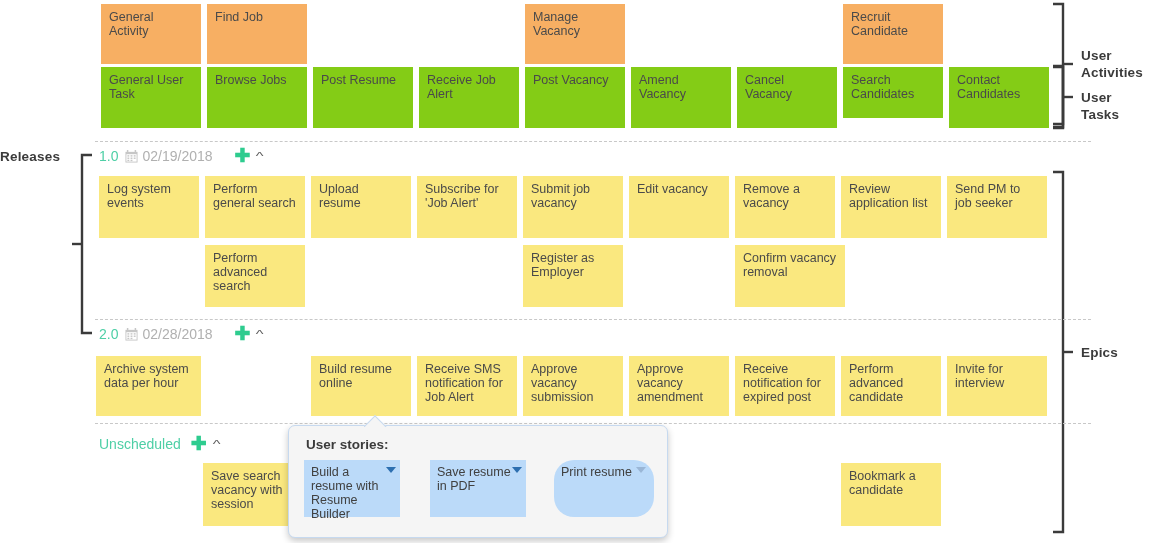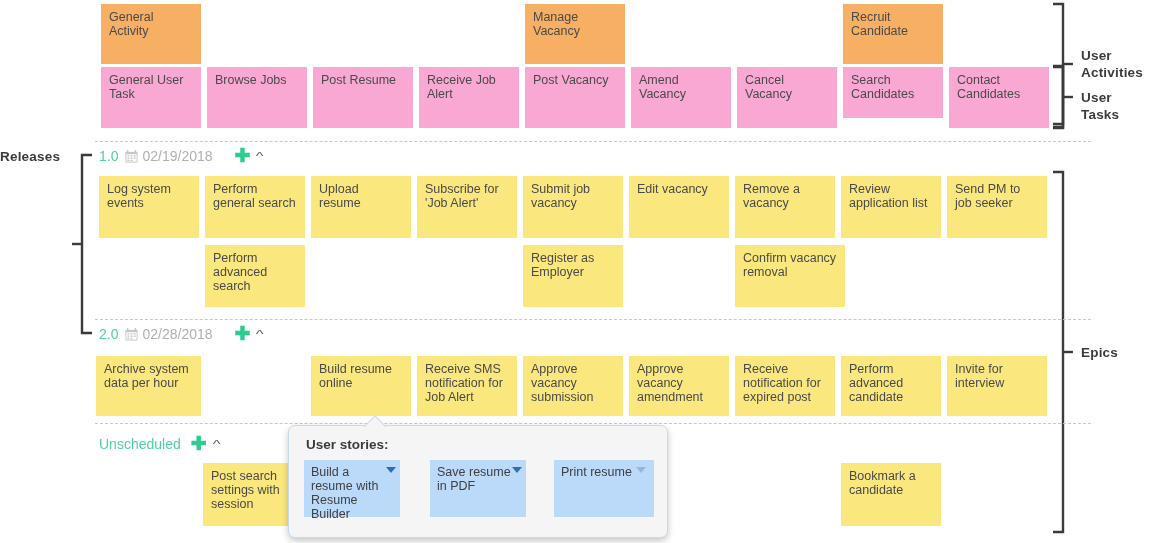--- a/index.html
+++ b/index.html
@@ -11,21 +11,21 @@
   #map{position:absolute;left:0;top:0;width:1149px;height:543px;}
 
   
   .card{
     position:absolute;box-sizing:border-box;
     padding:6px 8px 4px 8px;
     font-size:12.5px;line-height:14px;color:#4a4a4a;
     overflow:hidden;
   }
   .card.activity{background:#f7af63;}
-  .card.task{background:#f9a8d4;}
+  .card.task{background:#84cc16;}
   .card.epic{background:#fae87f;}
 
   
   .dashed{
     position:absolute;left:95px;right:58px;height:0;
     border-top:1px dashed #c8c8c8;
   }
 
   
   .rel-header{
@@ -116,20 +116,21 @@
   </div>
   <div class="brk-label" style="left:1081px;top:89px;">User Tasks</div>
   <div class="brk-label" style="left:1081px;top:344px;">Epics</div>
   <div class="brk-label" style="left:0px;top:148px;">Releases</div>
 
   <div class="dashed" style="top:141px;"></div>
   <div class="dashed" style="top:319px;"></div>
   <div class="dashed" style="top:423px;"></div>
 
   <div class="card activity" style="left:101px;top:4px;width:100px;height:60px;">General Activity</div>
+  <div class="card activity" style="left:207px;top:4px;width:100px;height:60px;">Find Job</div>
   <div class="card activity" style="left:525px;top:4px;width:100px;height:60px;">Manage Vacancy</div>
   <div class="card activity" style="left:843px;top:4px;width:100px;height:60px;">Recruit Candidate</div>
 
   <div class="card task" style="left:101px;top:67px;width:100px;height:61px;">General User Task</div>
   <div class="card task" style="left:207px;top:67px;width:100px;height:61px;">Browse Jobs</div>
   <div class="card task" style="left:419px;top:67px;width:100px;height:61px;">Receive Job Alert</div>
   <div class="card task" style="left:313px;top:67px;width:100px;height:61px;">Post Resume</div>
   <div class="card task" style="left:525px;top:67px;width:100px;height:61px;">Post Vacancy</div>
   <div class="card task" style="left:631px;top:67px;width:100px;height:61px;">Amend Vacancy</div>
   <div class="card task" style="left:737px;top:67px;width:100px;height:61px;">Cancel Vacancy</div>
@@ -208,34 +209,34 @@
   <div class="card epic" style="left:735px;top:356px;width:100px;height:60px;">Receive notification for expired post</div>
   <div class="card epic" style="left:841px;top:356px;width:100px;height:60px;">Perform advanced candidate</div>
   <div class="card epic" style="left:947px;top:356px;width:100px;height:60px;">Invite for interview</div>
 
   <div class="rel-header" style="left:99px;top:434px;">
     <span class="rel-unsched">Unscheduled</span>
     <span class="rel-plus" style="margin-left:10px;">✚</span>
     <span class="rel-chev">^</span>
   </div>
 
-  <div class="card epic" style="left:203px;top:463px;width:90px;height:63px;">Post search settings with session</div>
+  <div class="card epic" style="left:203px;top:463px;width:90px;height:63px;">Save search vacancy with session</div>
   <div class="card epic" style="left:841px;top:463px;width:100px;height:63px;">Bookmark a candidate</div>
 
   <div id="popup">
     <div class="beak"></div>
     <div class="ptitle">User stories:</div>
 
     <div class="story" style="left:15px;width:96px;">
       <span>Build a resume with Resume Builder</span>
       <span class="tri"></span>
     </div>
     <div class="story" style="left:141px;width:96px;">
       <span>Save resume in PDF</span>
       <span class="tri"></span>
     </div>
-    <div class="story" style="left:265px;width:100px;">
+    <div class="story" style="left:265px;width:100px;border-radius:20px;">
       <span>Print resume</span>
       <span class="tri" style="right:8px;border-top-color:#9ab6d6;"></span>
     </div>
   </div>
 
 </div>
 
 </body></html>

